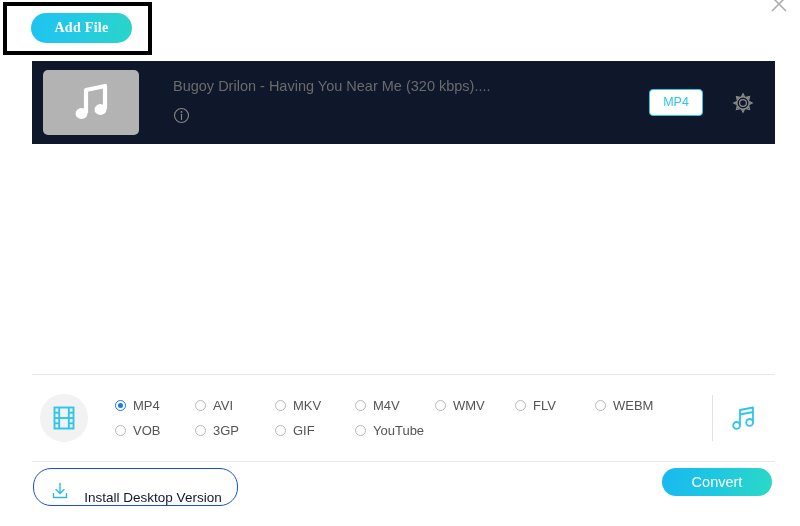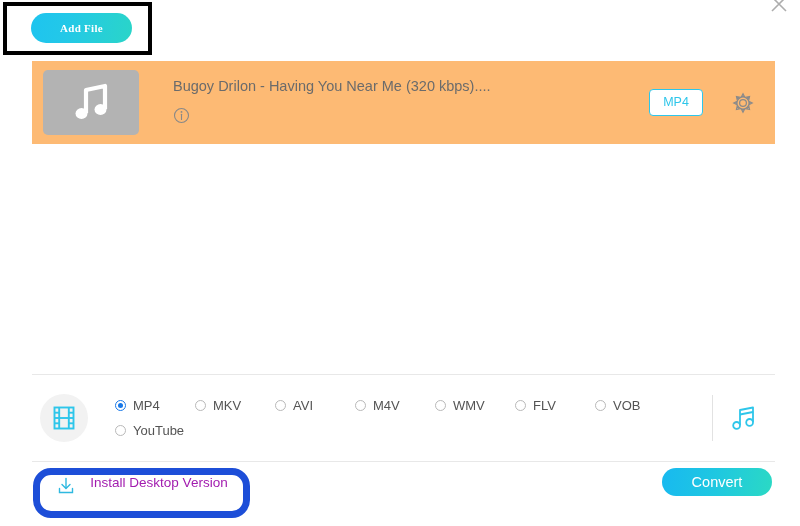--- a/index.html
+++ b/index.html
@@ -33,21 +33,21 @@
   #add-file-button {
     position: absolute;
     left: 31px; top: 13px;
     width: 101px; height: 30px;
     border-radius: 15px;
     background: linear-gradient(100deg, #1ec4ef 0%, #23c8e8 35%, #2ad5c8 100%);
     border: none;
     color: #ffffff;
     font-family: "Liberation Serif", serif;
     font-weight: bold;
-    font-size: 11px;
+    font-size: 14px;
     letter-spacing: 0.3px;
     cursor: pointer;
     padding: 0;
     line-height: 30px;
     text-align: center;
   }
   #close-button {
     position: absolute;
     right: 6px; top: -11px;
     width: 30px; height: 30px;
@@ -58,21 +58,21 @@
 
   
   #file-list {
     position: absolute;
     left: 32px; top: 61px;
     width: 743px;
   }
   .file-row {
     position: relative;
     height: 83px;
-    background: #fdba74;
+    background: #0f172a;
     display: flex;
     align-items: center;
   }
   .file-thumb {
     width: 96px; height: 65px;
     margin-left: 11px;
     border-radius: 5px;
     background: #b3b3b3;
     display: flex;
     align-items: center;
@@ -192,28 +192,28 @@
   
   #bottom-bar {
     position: absolute;
     left: 0; top: 460px;
     width: 800px; height: 66px;
   }
   #install-button {
     position: absolute;
     left: 33px; top: 8px;
     width: 203px; height: 36px;
-    border: 7px solid #1d4ed8;
+    border: 1px solid #1d4ed8;
     border-radius: 18px;
     background: #ffffff;
     display: flex;
-    align-items: flex-start;
+    align-items: flex-end;
     justify-content: center;
     cursor: pointer;
-    color: #a21caf;
+    color: #0f172a;
     font-size: 13.5px;
   }
   #install-button .label { margin-left: 13px; }
   #convert-button {
     position: absolute;
     right: 28px; top: 8px;
     width: 110px; height: 28px;
     border: none;
     border-radius: 18px;
     background: linear-gradient(100deg, #18b9f0 0%, #1fc8e0 50%, #2bd9c4 100%);
@@ -301,42 +301,54 @@
     </svg>
   </div>
 
   <div id="format-options">
     <div class="radio-opt selected">
       <span class="radio-dot"></span>
       <span>MP4</span>
     </div>
     <div class="radio-opt">
       <span class="radio-dot"></span>
+      <span>AVI</span>
+    </div>
+    <div class="radio-opt">
+      <span class="radio-dot"></span>
       <span>MKV</span>
     </div>
     <div class="radio-opt">
       <span class="radio-dot"></span>
-      <span>AVI</span>
-    </div>
-    <div class="radio-opt">
-      <span class="radio-dot"></span>
       <span>M4V</span>
     </div>
     <div class="radio-opt">
       <span class="radio-dot"></span>
       <span>WMV</span>
     </div>
     <div class="radio-opt">
       <span class="radio-dot"></span>
       <span>FLV</span>
     </div>
 
     <div class="radio-opt">
       <span class="radio-dot"></span>
+      <span>WEBM</span>
+    </div>
+    <div class="radio-opt">
+      <span class="radio-dot"></span>
       <span>VOB</span>
+    </div>
+    <div class="radio-opt">
+      <span class="radio-dot"></span>
+      <span>3GP</span>
+    </div>
+    <div class="radio-opt">
+      <span class="radio-dot"></span>
+      <span>GIF</span>
     </div>
     <div class="radio-opt">
       <span class="radio-dot"></span>
       <span>YouTube</span>
     </div>
   </div>
 
   <div id="format-divider"></div>
 
   <div id="audio-tab">

